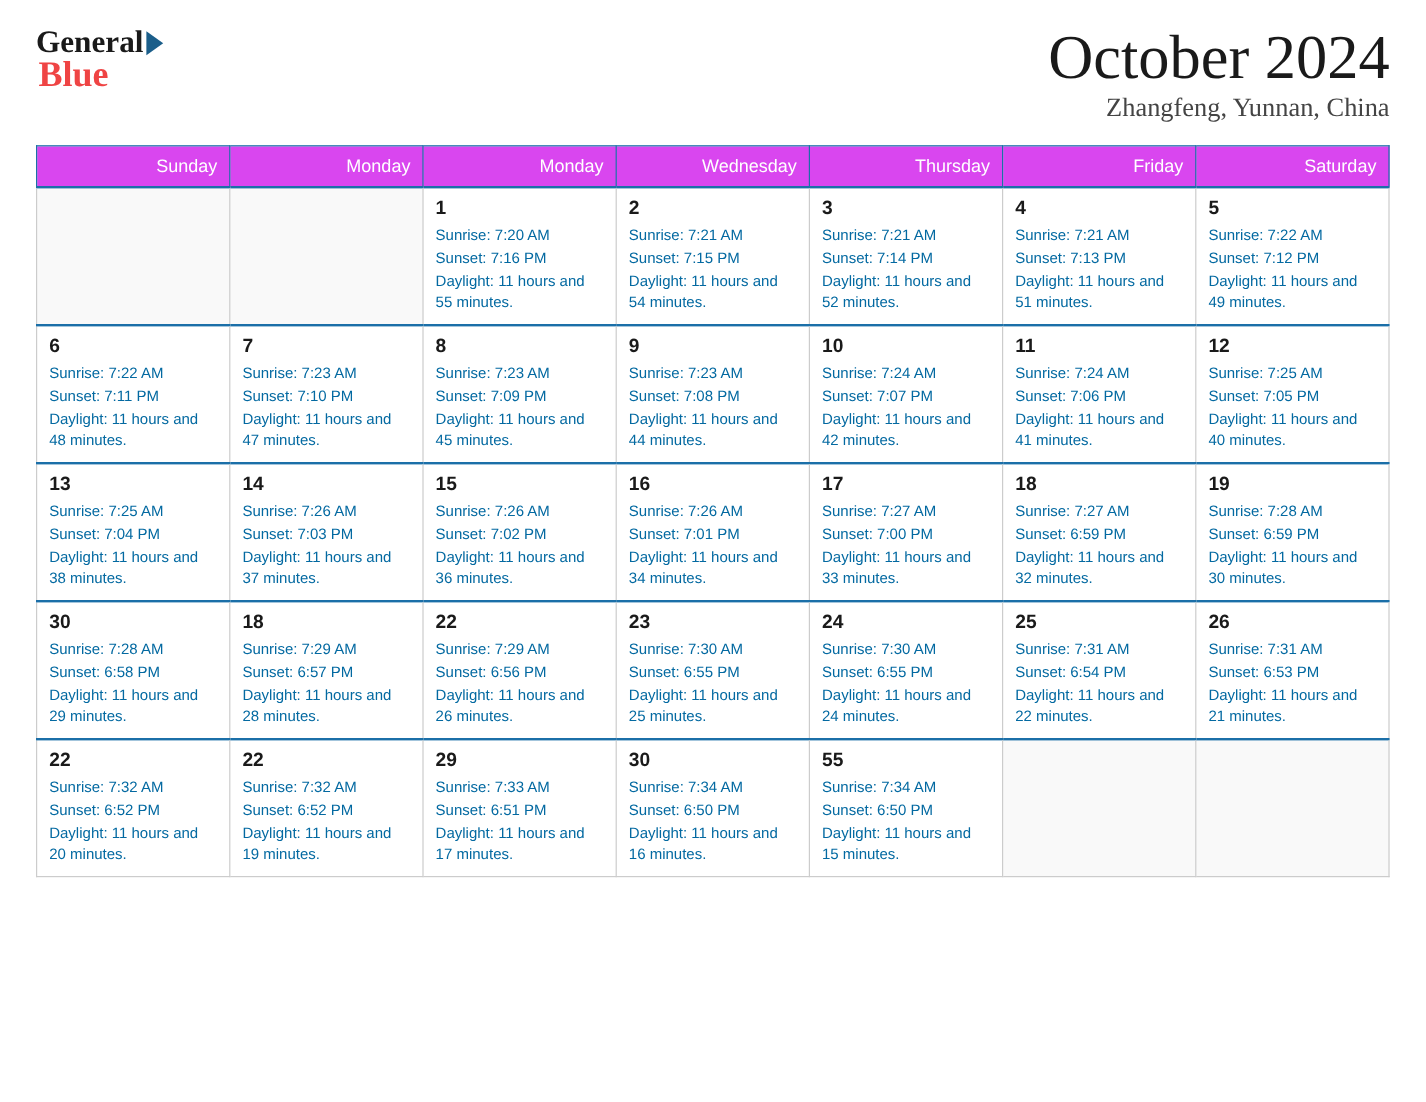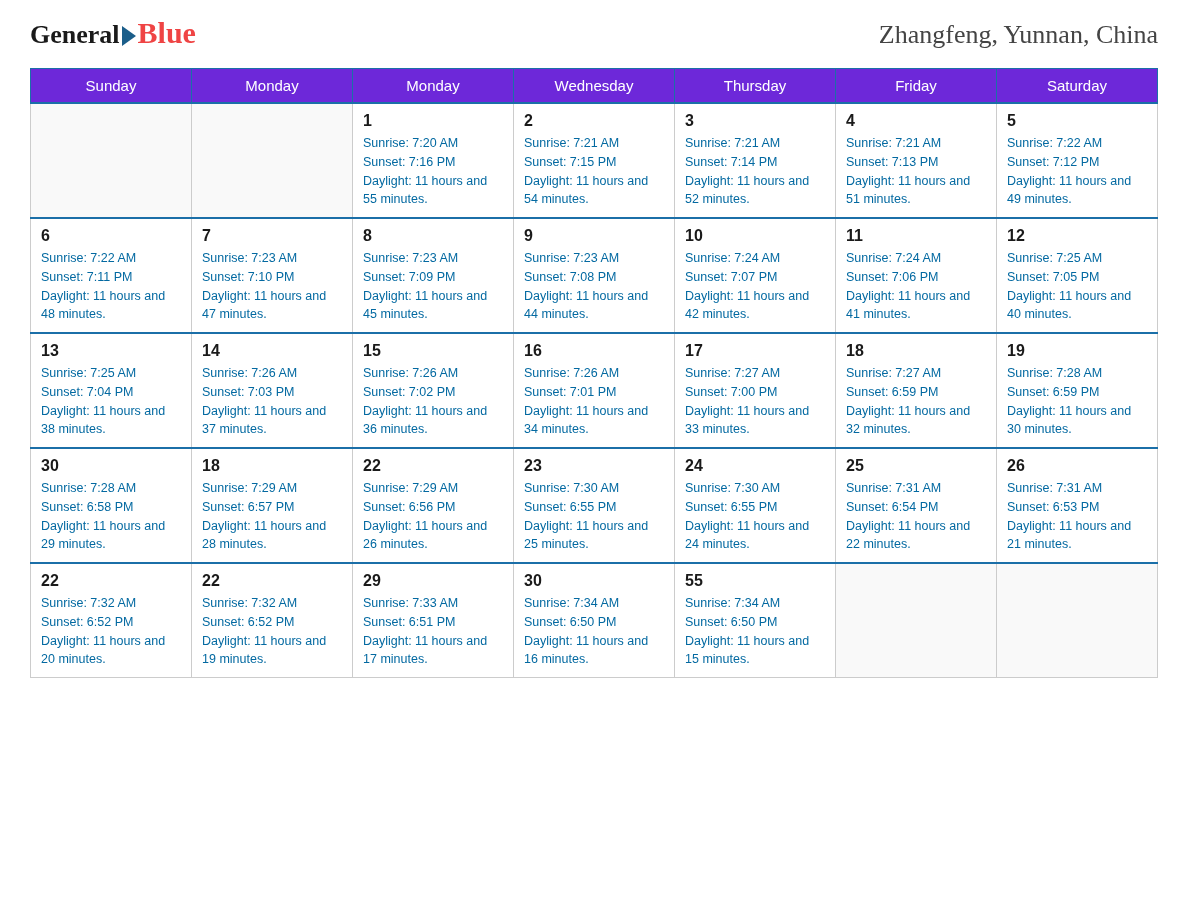--- a/index.html
+++ b/index.html
@@ -11,21 +11,21 @@
       padding: 20px 30px;
     }
     .header {
       display: flex;
       justify-content: space-between;
       align-items: flex-start;
       margin-bottom: 18px;
     }
     .logo {
       display: flex;
-      flex-direction: row;
+      flex-direction: column;
       align-items: flex-start;
     }
     .logo-text {
       display: flex;
       align-items: center;
     }
     .logo-general {
       font-size: 26px;
       font-weight: bold;
       color: #1a1a1a;
@@ -52,36 +52,36 @@
       text-align: right;
     }
     .month-title {
       font-size: 52px;
       font-weight: 300;
       color: #1a1a1a;
       font-family: Georgia, serif;
       line-height: 1.1;
     }
     .location {
-      font-size: 26px;
+      font-size: 22px;
       color: #444;
       font-family: Georgia, serif;
     }
     .calendar-table {
       width: 100%;
       border-collapse: collapse;
       border: 1px solid #ccc;
     }
     .calendar-table th {
-      background-color: #6d28d9;
+      background-color: #d946ef;
       color: #ffffff;
       padding: 8px 10px;
       font-size: 15px;
       font-weight: normal;
-      text-align: center;
+      text-align: right;
       border: 1px solid #1b6fa8;
     }
     .calendar-table td {
       vertical-align: top;
       padding: 8px 10px;
       border: 1px solid #ccc;
       width: 14.28%;
       min-height: 100px;
     }
     .cell-day {
@@ -107,20 +107,21 @@
 
 <div class="header">
   <div class="logo">
     <div class="logo-text">
       <span class="logo-general">General</span>
       <div class="logo-arrow"></div>
     </div>
     <span class="logo-blue">Blue</span>
   </div>
   <div class="title-section">
+    <div class="month-title">October 2024</div>
     <div class="location">Zhangfeng, Yunnan, China</div>
   </div>
 </div>
 
 <table class="calendar-table">
   <thead>
     <tr>
     <th>Sunday</th>
         <th>Monday</th>
         <th>Monday</th>

